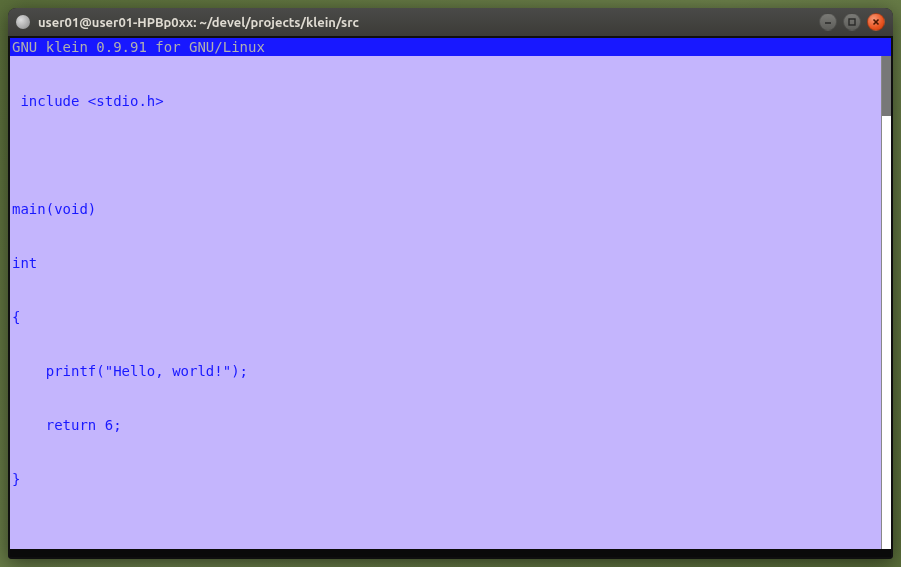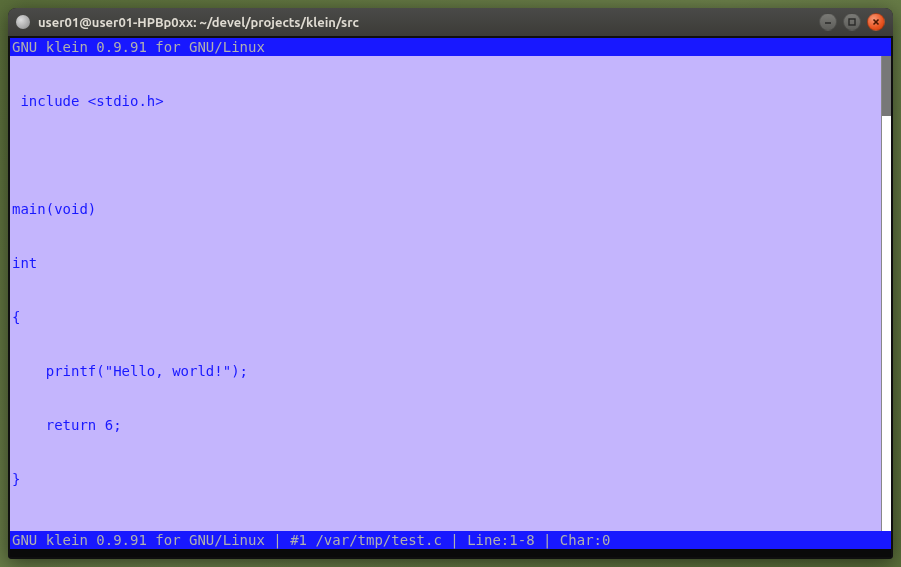--- a/index.html
+++ b/index.html
@@ -159,17 +159,16 @@
           <div class="code-line">int</div>
           <div class="code-line">{</div>
           <div class="code-line">    printf("Hello, world!");</div>
           <div class="code-line">    return 6;</div>
           <div class="code-line">}</div>
         </div>
         <div class="scroll-track">
           <div class="scroll-thumb"></div>
         </div>
       </div>
-      <div class="status-bar">GNU klein 0.9.91 for GNU/Linux | #1 /var/tmp/test.c | Line:1-8 | Char:0</div>
       <div class="shadow-bottom"></div>
     </div>
   </div>
 </div>
 
 </body></html>

